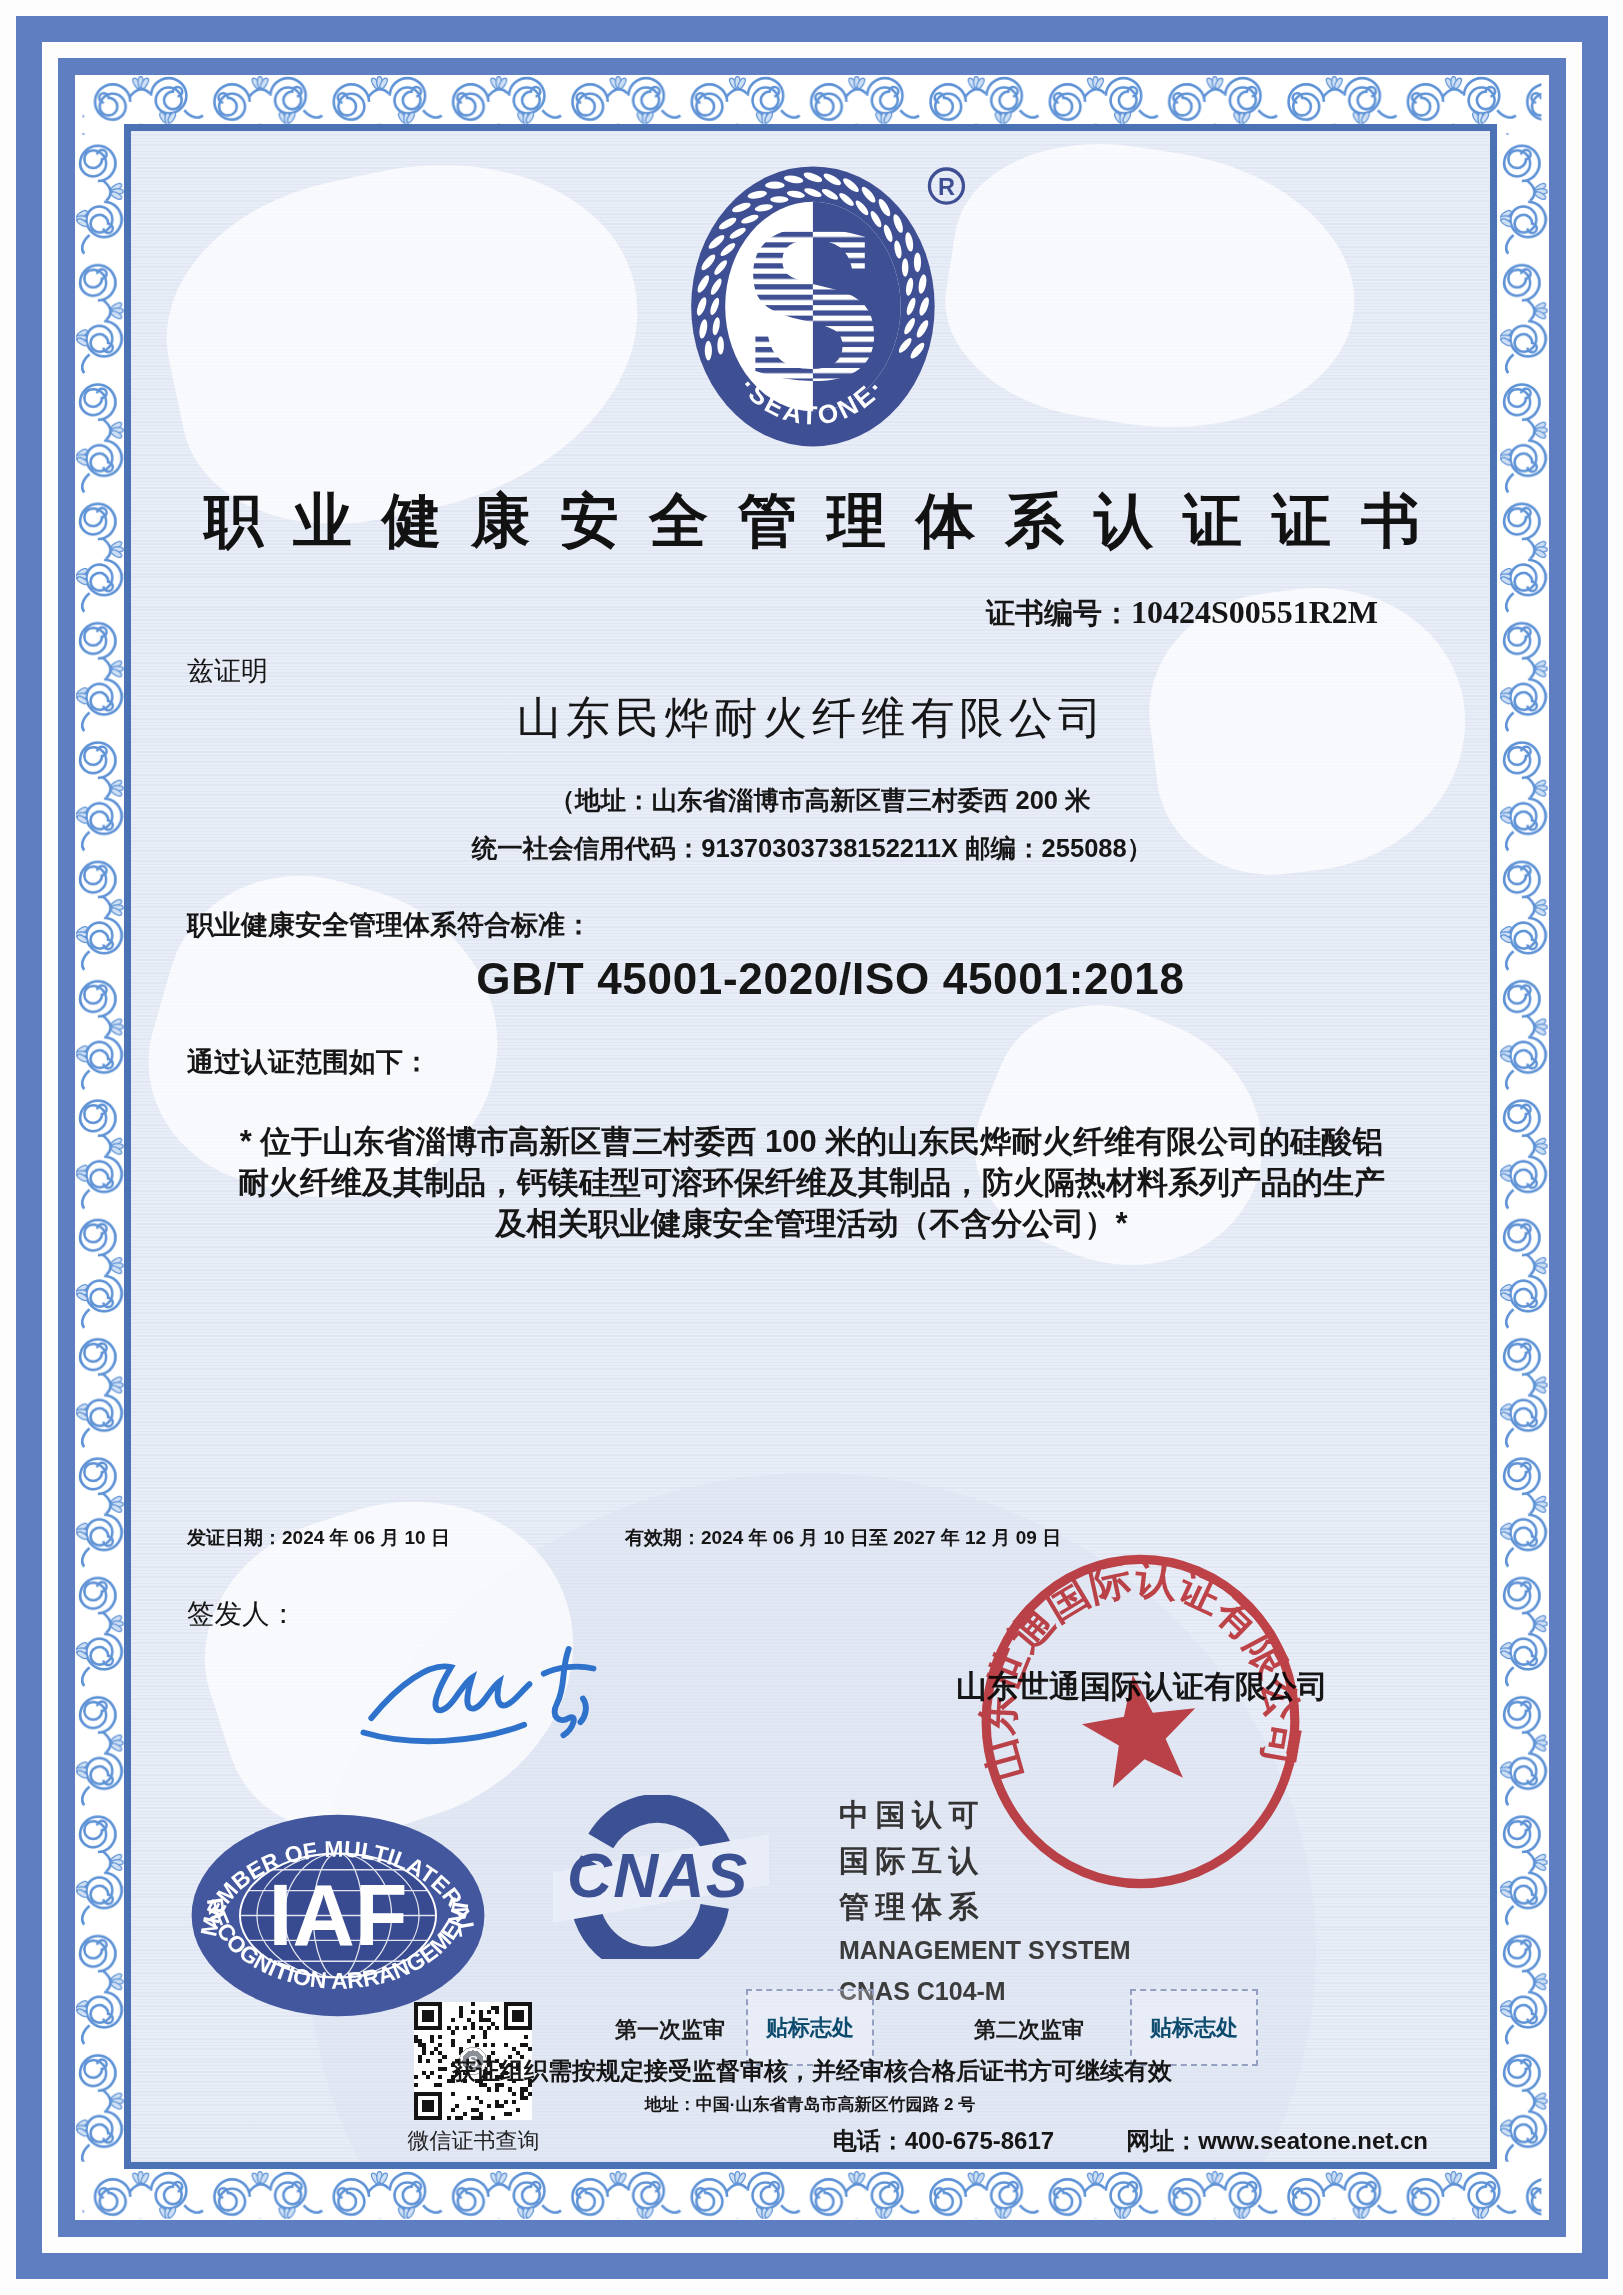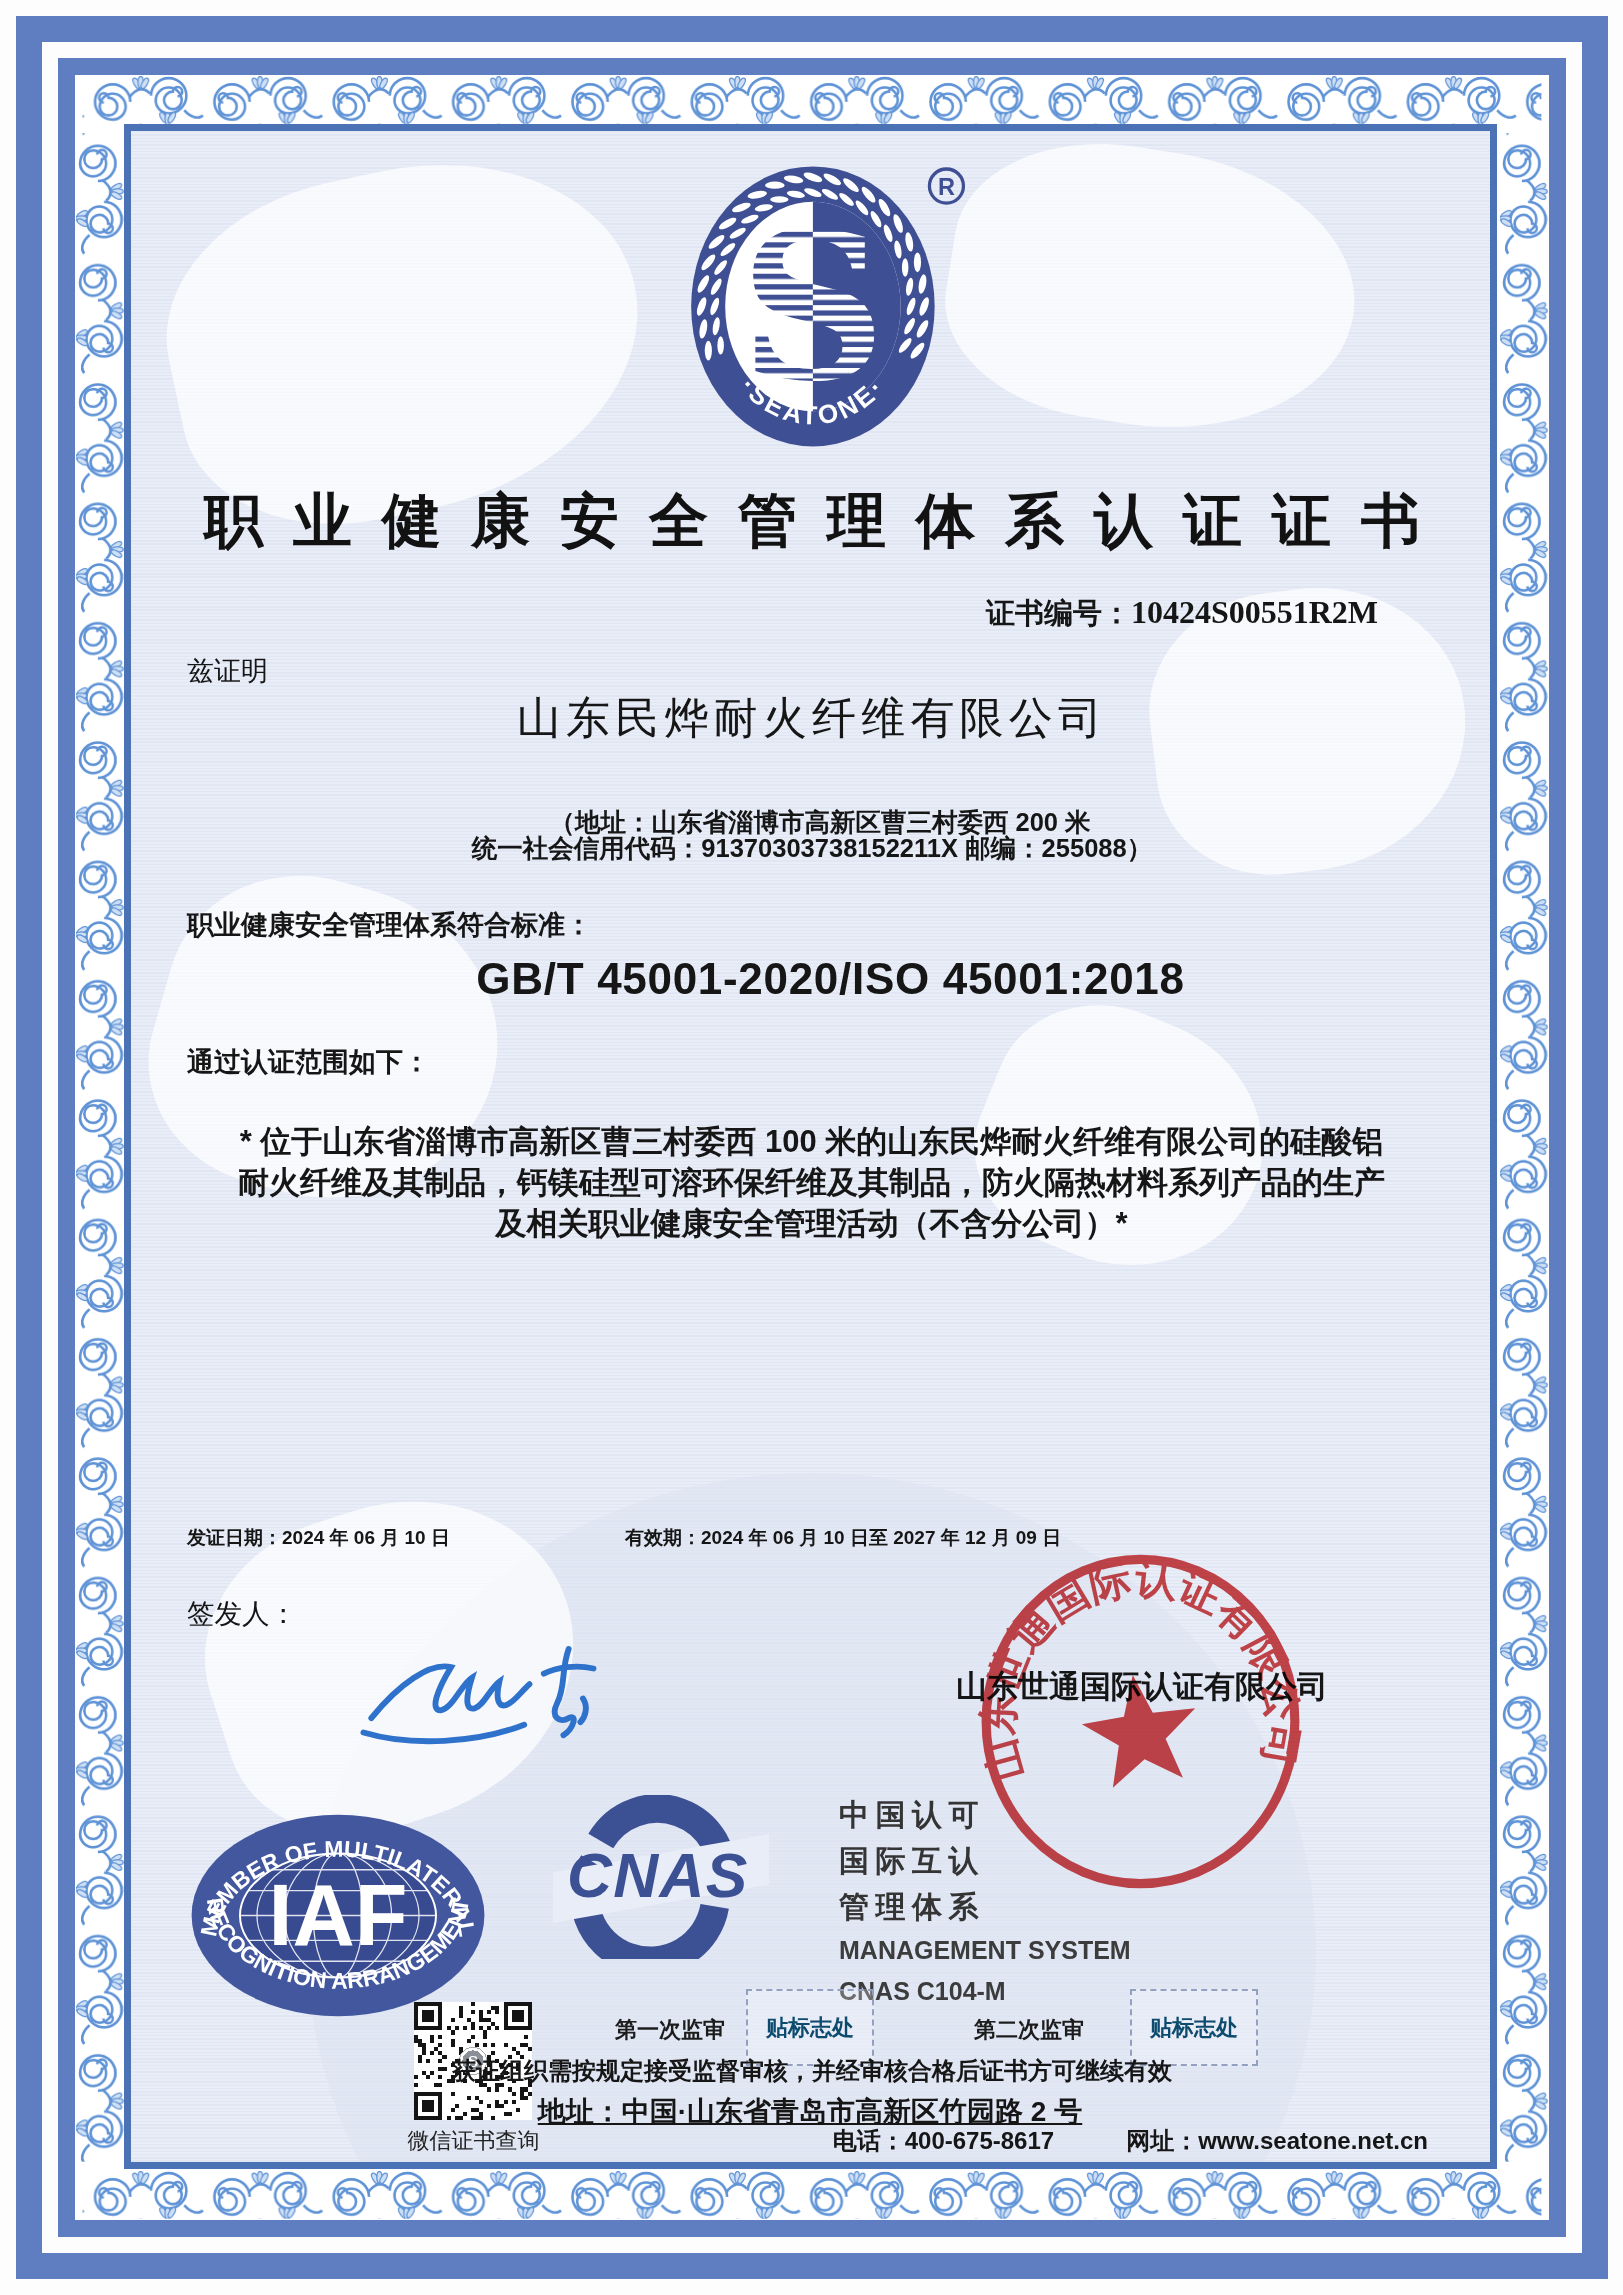--- a/index.html
+++ b/index.html
@@ -36,21 +36,21 @@
   .issuer{left:916px;top:1666px;width:452px;text-align:center;font-size:31px;font-weight:700;color:#151515;}
   .accred{left:839px;top:1792px;color:#343434;}
   .accred .cn{font-size:30px;line-height:46px;font-weight:600;letter-spacing:6.5px;}
   .accred .en{font-size:25px;line-height:41px;font-weight:700;color:#3c3c3c;}
   .qrwrap{left:414px;top:2002px;width:118px;height:118px;}
   .qrcap{left:398px;top:2126px;width:151px;text-align:center;font-size:22px;color:#222;}
   .audit{font-size:22px;font-weight:600;color:#1c1c1c;}
   .stickbox{width:124px;height:73px;border:2px dashed #93a0bf;display:flex;align-items:center;
             justify-content:center;font-size:22px;font-weight:600;color:#0c4a6e;background:rgba(255,255,255,.25);}
   .notice{left:196px;right:196px;top:2055px;text-align:center;font-size:24px;font-weight:600;}
-  .orgaddr{left:196px;right:200px;top:2093px;text-align:center;font-size:28px;font-weight:600;text-decoration:underline;}
+  .orgaddr{left:196px;right:200px;top:2093px;text-align:center;font-size:17px;font-weight:600;}
   .phones{left:196px;right:196px;top:2125px;text-align:right;font-size:24px;font-weight:600;}
   .phones .gap{display:inline-block;width:72px;}
   .stamp{mix-blend-mode:multiply;opacity:.93;}
   svg text{font-family:"Liberation Sans",sans-serif;}
 </style>
 </head>
 <body>
 
 <div class="page">
 
@@ -243,21 +243,21 @@
   </svg>
 
   <div class="abs title">职业健康安全管理体系认证证书</div>
 
   <div class="abs certno">
     <span>证书编号：</span><span class="num">10424S00551R2M</span>
   </div>
 
   <div class="abs zhengming">兹证明</div>
   <div class="abs company">山东民烨耐火纤维有限公司</div>
-  <div class="abs addr" style="top:805px;margin-left:16px;">（地址：山东省淄博市高新区曹三村委西 200 米</div>
+  <div class="abs addr" style="top:783px;margin-left:16px;">（地址：山东省淄博市高新区曹三村委西 200 米</div>
   <div class="abs addr" style="top:831px;">统一社会信用代码：91370303738152211X 邮编：255088）</div>
 
   <div class="abs lbl" style="top:907px;">职业健康安全管理体系符合标准：</div>
   <div class="abs gbline">GB/T 45001-2020/ISO 45001:2018</div>
   <div class="abs lbl" style="top:1044px;font-weight:600;">通过认证范围如下：</div>
   <div class="abs scope">* 位于山东省淄博市高新区曹三村委西 100 米的山东民烨耐火纤维有限公司的硅酸铝
 耐火纤维及其制品，钙镁硅型可溶环保纤维及其制品，防火隔热材料系列产品的生产
 及相关职业健康安全管理活动（不含分公司）*</div>
 
 

